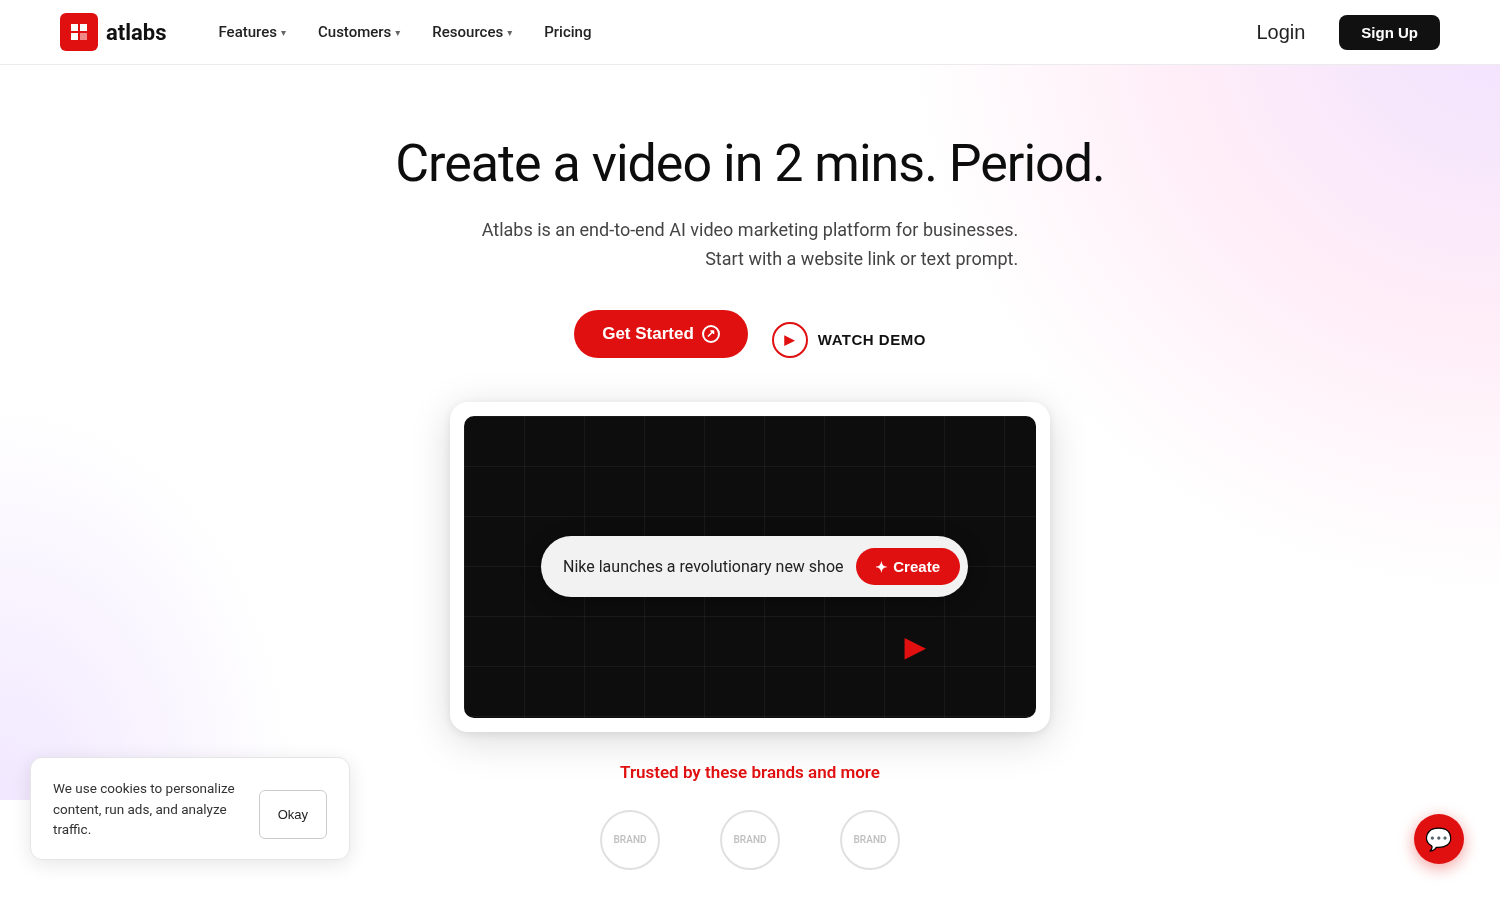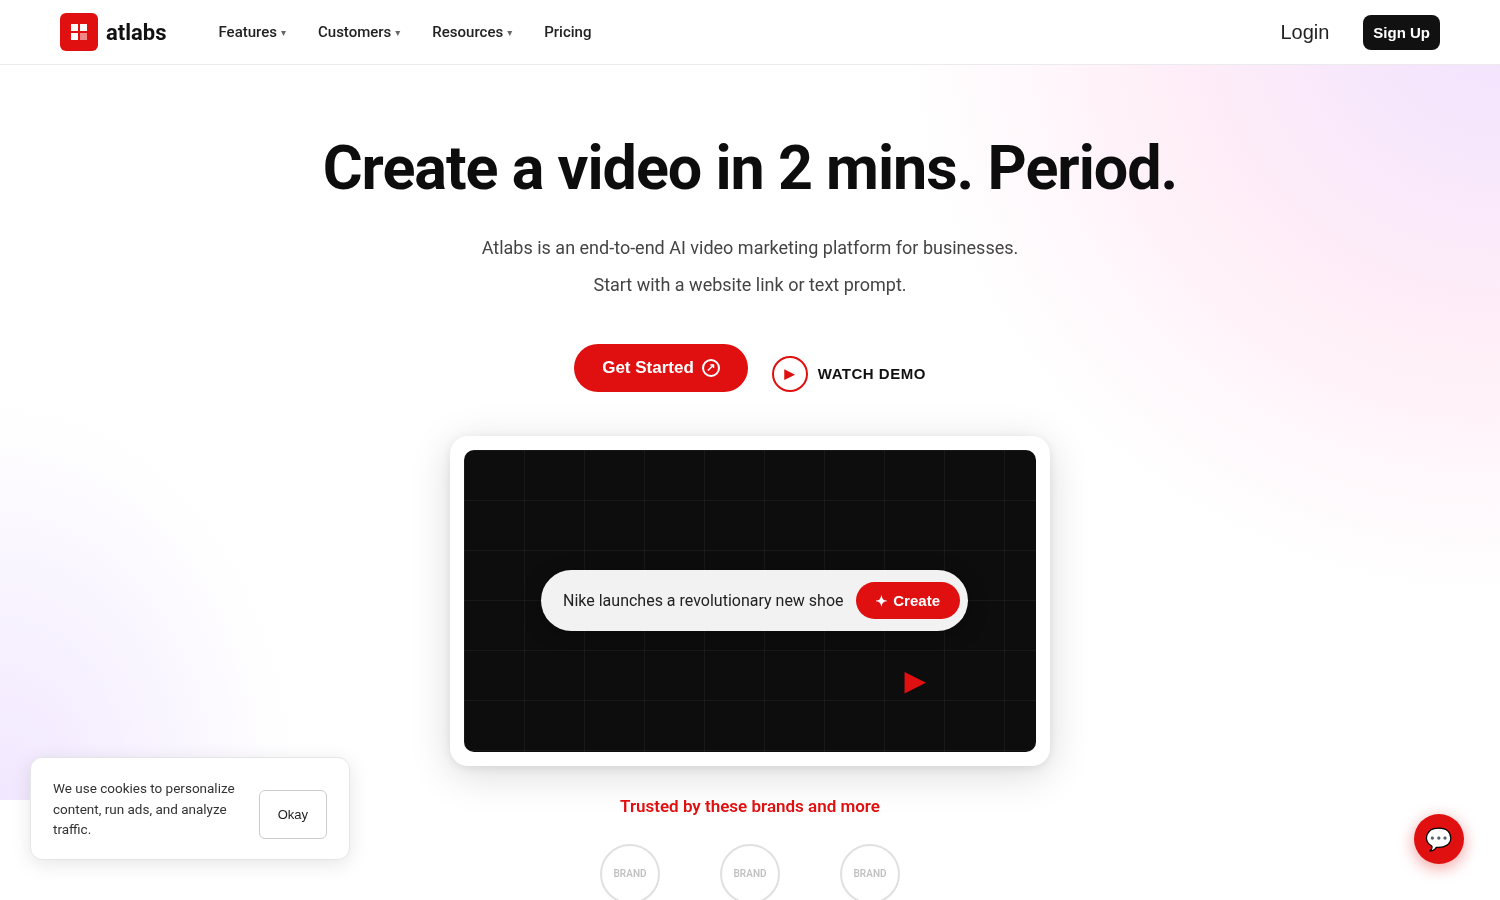--- a/index.html
+++ b/index.html
@@ -104,55 +104,55 @@
       padding: 8px 18px;
       background: none;
       border: none;
       cursor: pointer;
       border-radius: 6px;
     }
     .btn-signup {
       font-size: 15px;
       font-weight: 600;
       color: #fff;
-      padding: 9px 10px;
+      padding: 9px 22px;
       background: #111;
       border: none;
       cursor: pointer;
       border-radius: 8px;
     }
 
     
     .main-content {
       position: relative;
       z-index: 5;
       display: flex;
       flex-direction: column;
       align-items: center;
       padding-top: 70px;
     }
 
     .hero-title {
-      font-size: 61px;
-      font-weight: 700;
+      font-size: 52px;
+      font-weight: 400;
       color: #0d0d0d;
       text-align: center;
       letter-spacing: -1px;
       line-height: 1.1;
       margin-bottom: 24px;
     }
 
     .hero-subtitle {
       font-size: 18px;
       color: #444;
       text-align: center;
       line-height: 1.6;
       margin-bottom: 36px;
     }
-    .hero-subtitle p { margin: 8px; }
+    .hero-subtitle p { margin: 0; text-align: right; }
 
     
     .cta-row {
       display: flex;
       align-items: flex-end;
       gap: 24px;
       margin-bottom: 44px;
     }
     .btn-get-started {
       display: flex;

